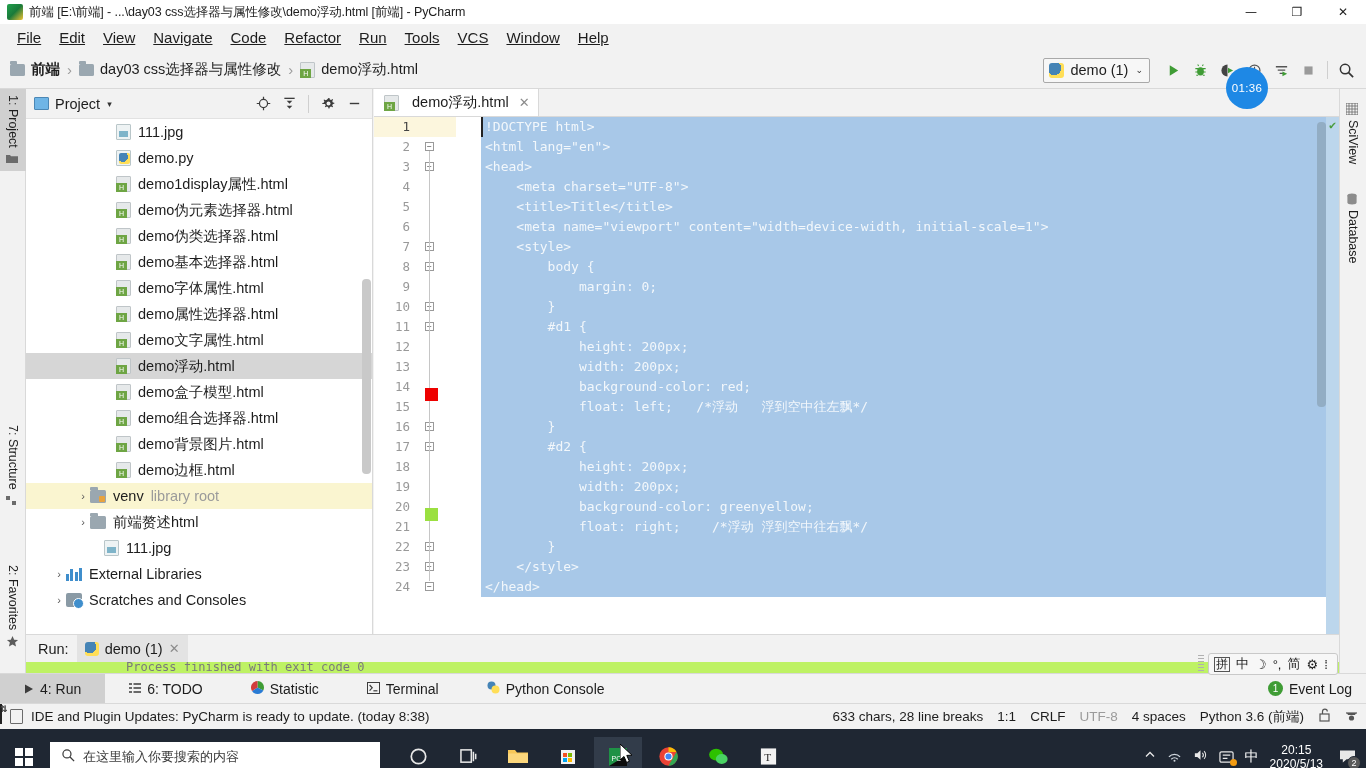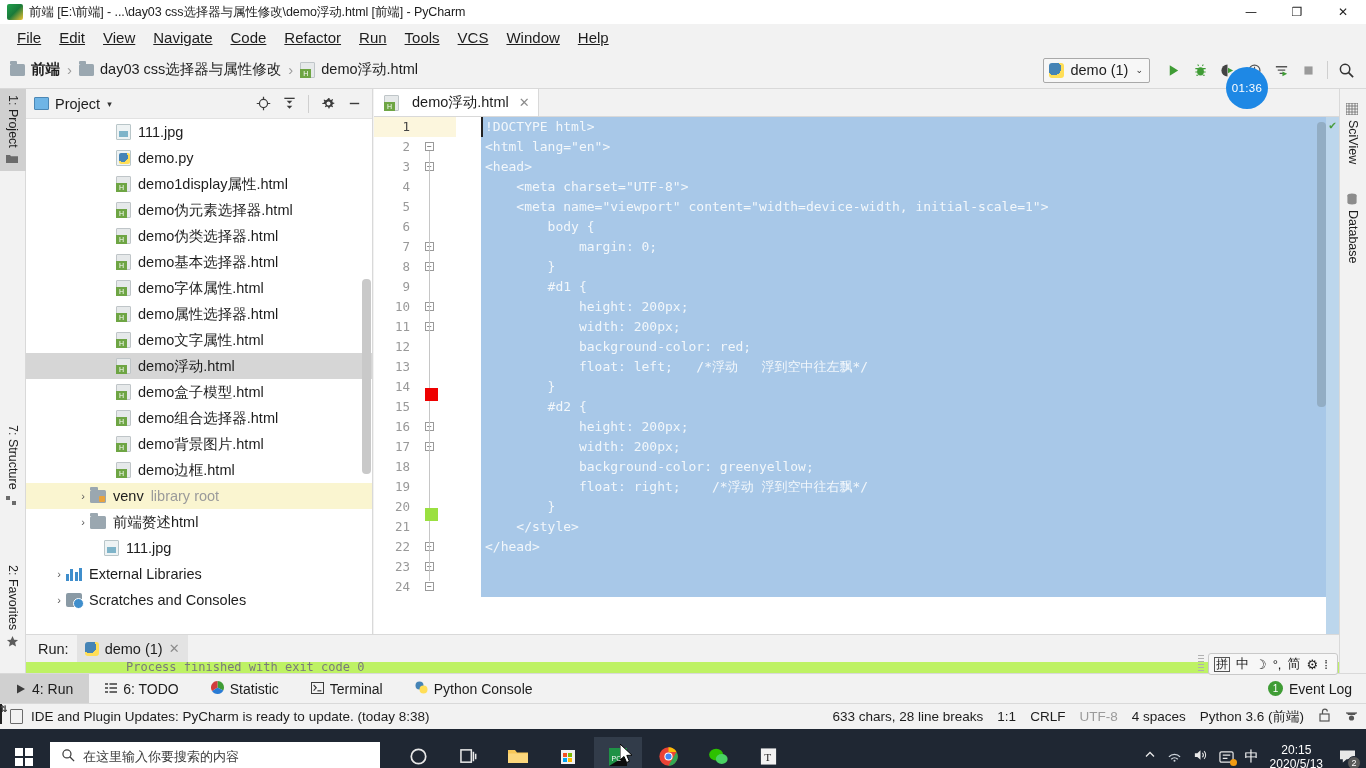--- a/index.html
+++ b/index.html
@@ -280,21 +280,21 @@
     font-family: "DejaVu Sans Mono", monospace; font-size: 12px; color: #7a7a7a;
     padding-left: 100px; height: 12px; overflow: hidden; line-height: 10px;
   }
 
   
   .bottom-stripe {
     position: absolute; left: 0; top: 673px; width: 1366px; height: 30px;
     background: #f2f2f2; display: flex; align-items: center; border-top: 1px solid #d9d9d9;
   }
   .bs-btn {
-    display: flex; align-items: center; gap: 6px; height: 30px; padding: 0 16px;
+    display: flex; align-items: center; gap: 6px; height: 30px; padding: 0 24px;
     font-size: 14px; color: #1d1d1d;
   }
   .bs-btn.active { background: #d0d0d0; }
   .event-log {
     margin-left: auto; display: flex; align-items: center; gap: 6px; padding-right: 14px;
     font-size: 14px; color: #1d1d1d;
   }
   .badge-green {
     width: 15px; height: 15px; border-radius: 50%; background: #3f9c35; color: #fff;
     font-size: 10px; display: flex; align-items: center; justify-content: center;
@@ -671,21 +671,23 @@
         <div class="swatch" style="top:391px; background:#9ae040;"></div>
       </div>
 
       <div class="code-area">
         <div class="code-sel-bg"></div>
         <div class="code-lines">
           <div class="code-line">!DOCTYPE html&gt;</div>
           <div class="code-line">&lt;html lang="en"&gt;</div>
           <div class="code-line">&lt;head&gt;</div>
           <div class="code-line">    &lt;meta charset="UTF-8"&gt;</div>
+          <div class="code-line">    &lt;title&gt;Title&lt;/title&gt;</div>
           <div class="code-line">    &lt;meta name="viewport" content="width=device-width, initial-scale=1"&gt;</div>
+          <div class="code-line">    &lt;style&gt;</div>
           <div class="code-line">        body {</div>
           <div class="code-line">            margin: 0;</div>
           <div class="code-line">        }</div>
           <div class="code-line">        #d1 {</div>
           <div class="code-line">            height: 200px;</div>
           <div class="code-line">            width: 200px;</div>
           <div class="code-line">            background-color: red;</div>
           <div class="code-line">            float: left;   /*浮动   浮到空中往左飘*/</div>
           <div class="code-line">        }</div>
           <div class="code-line">        #d2 {</div>

